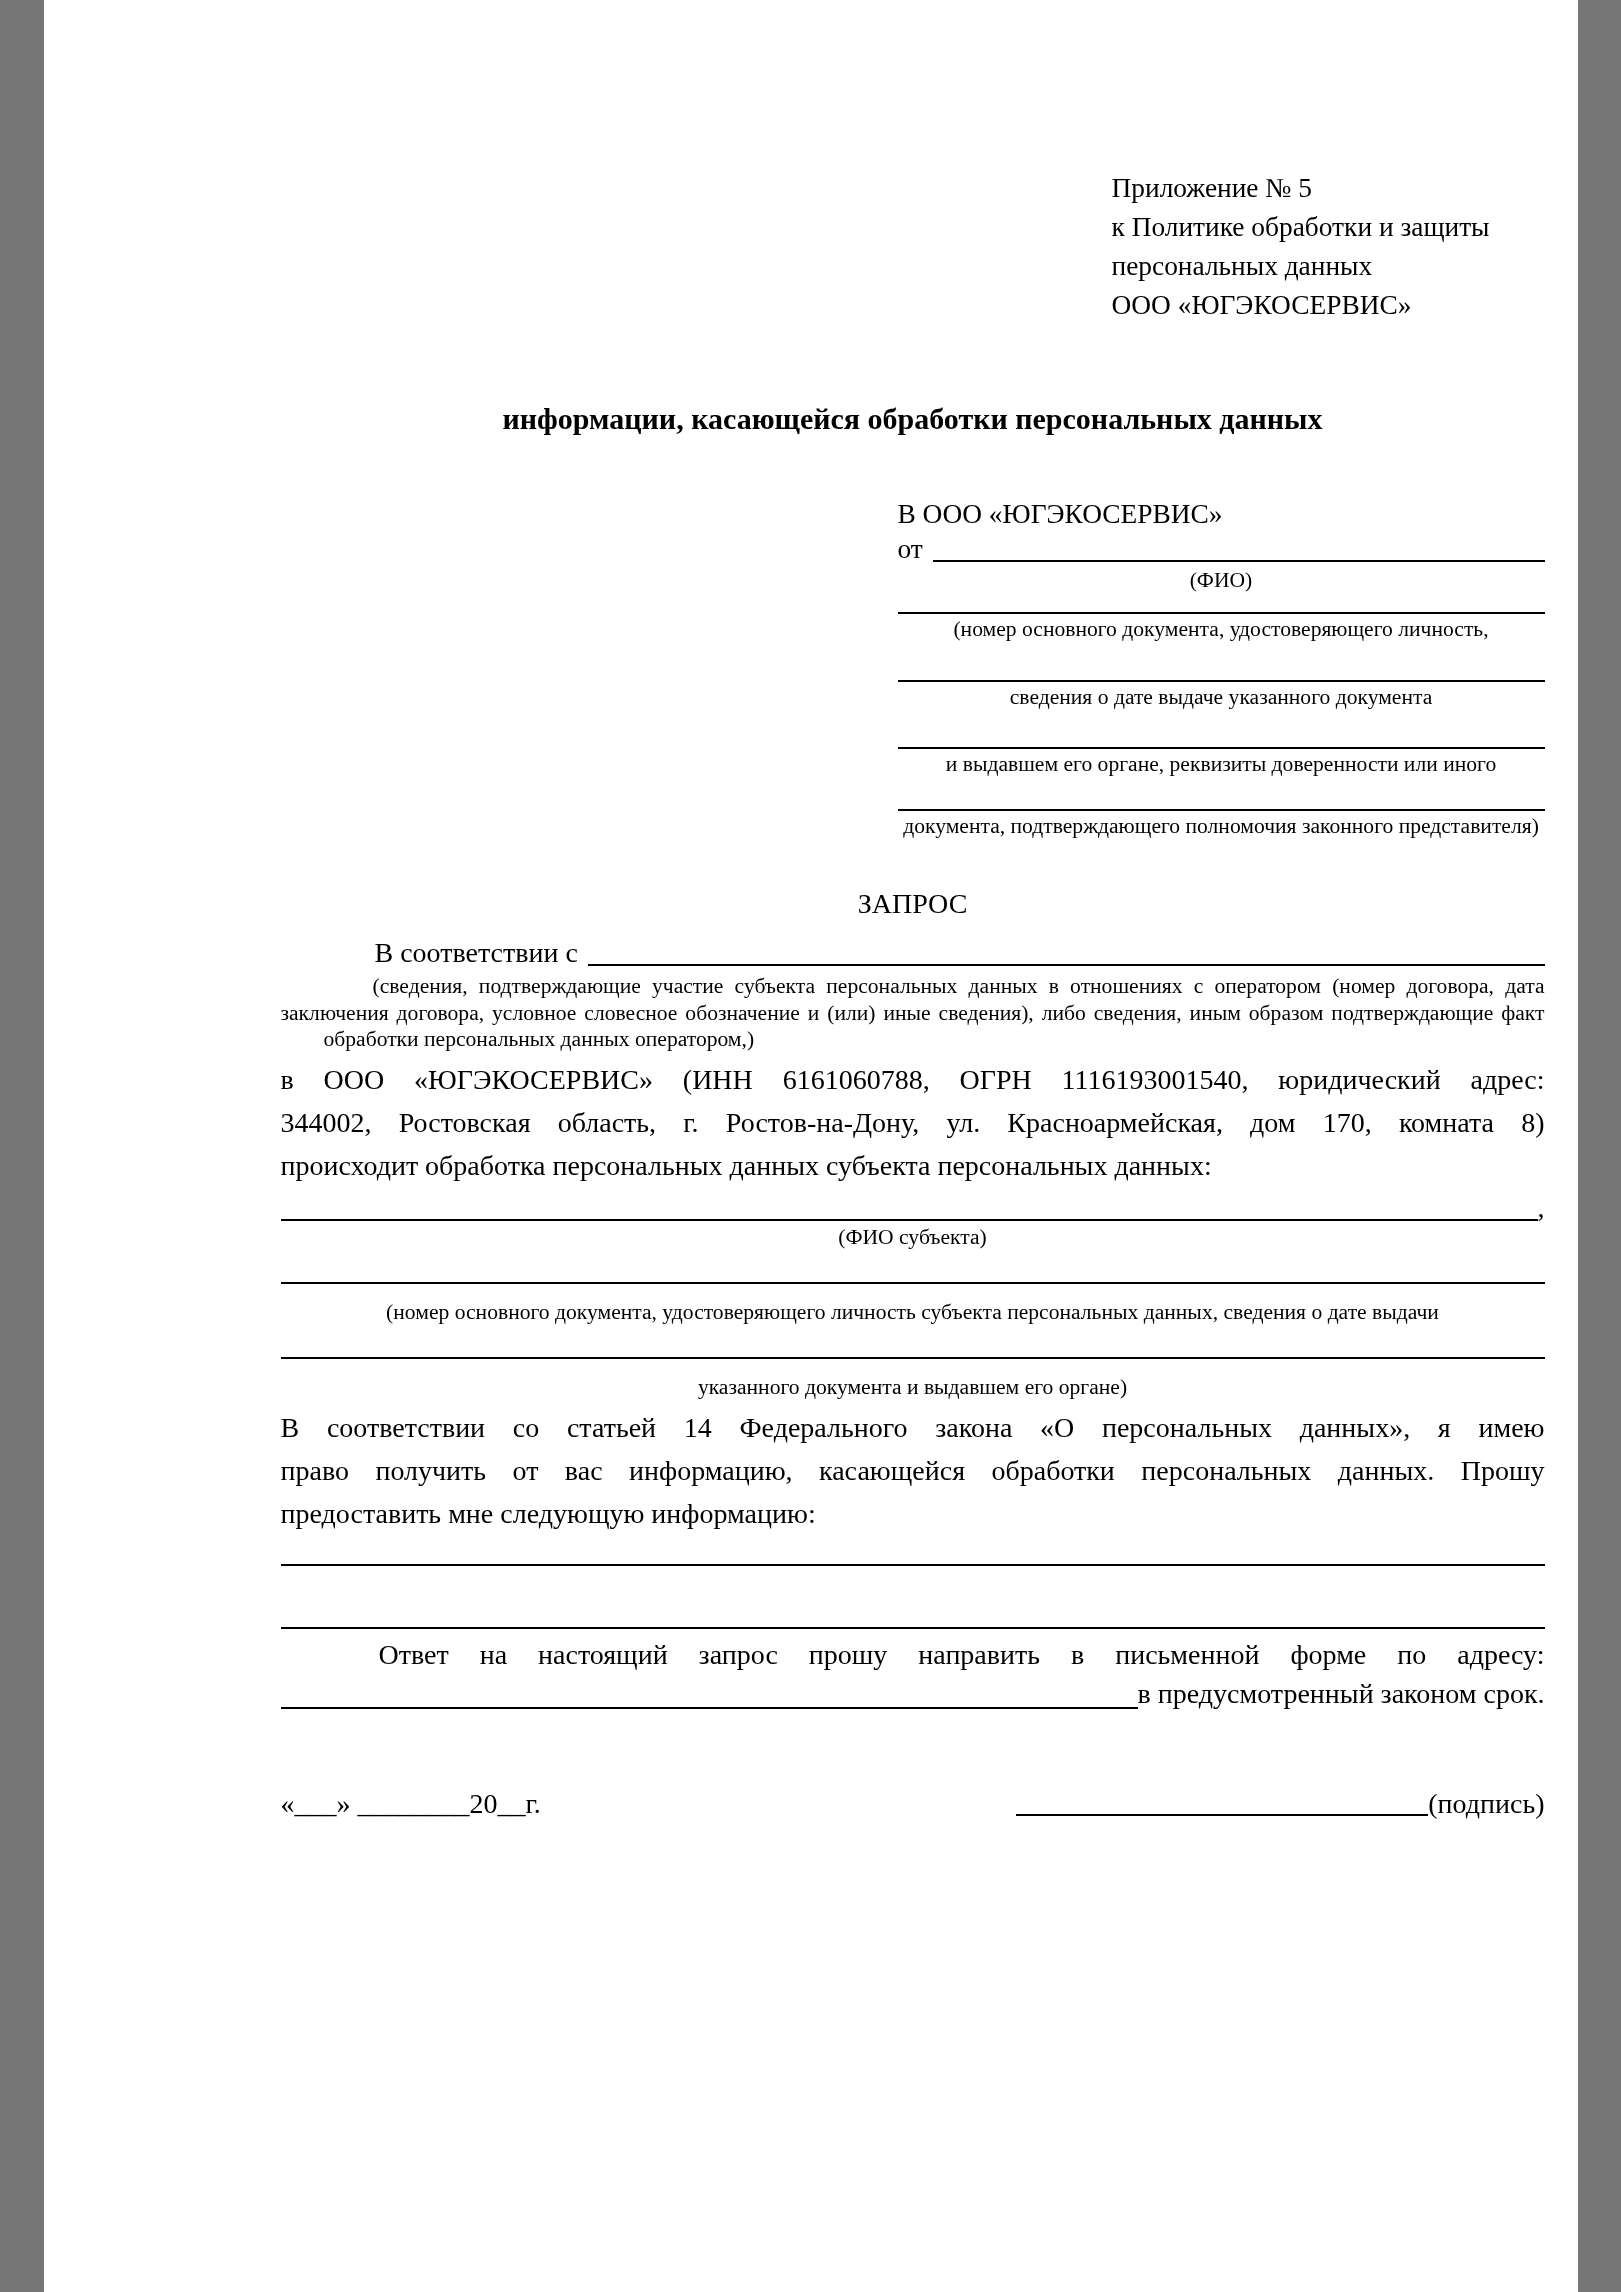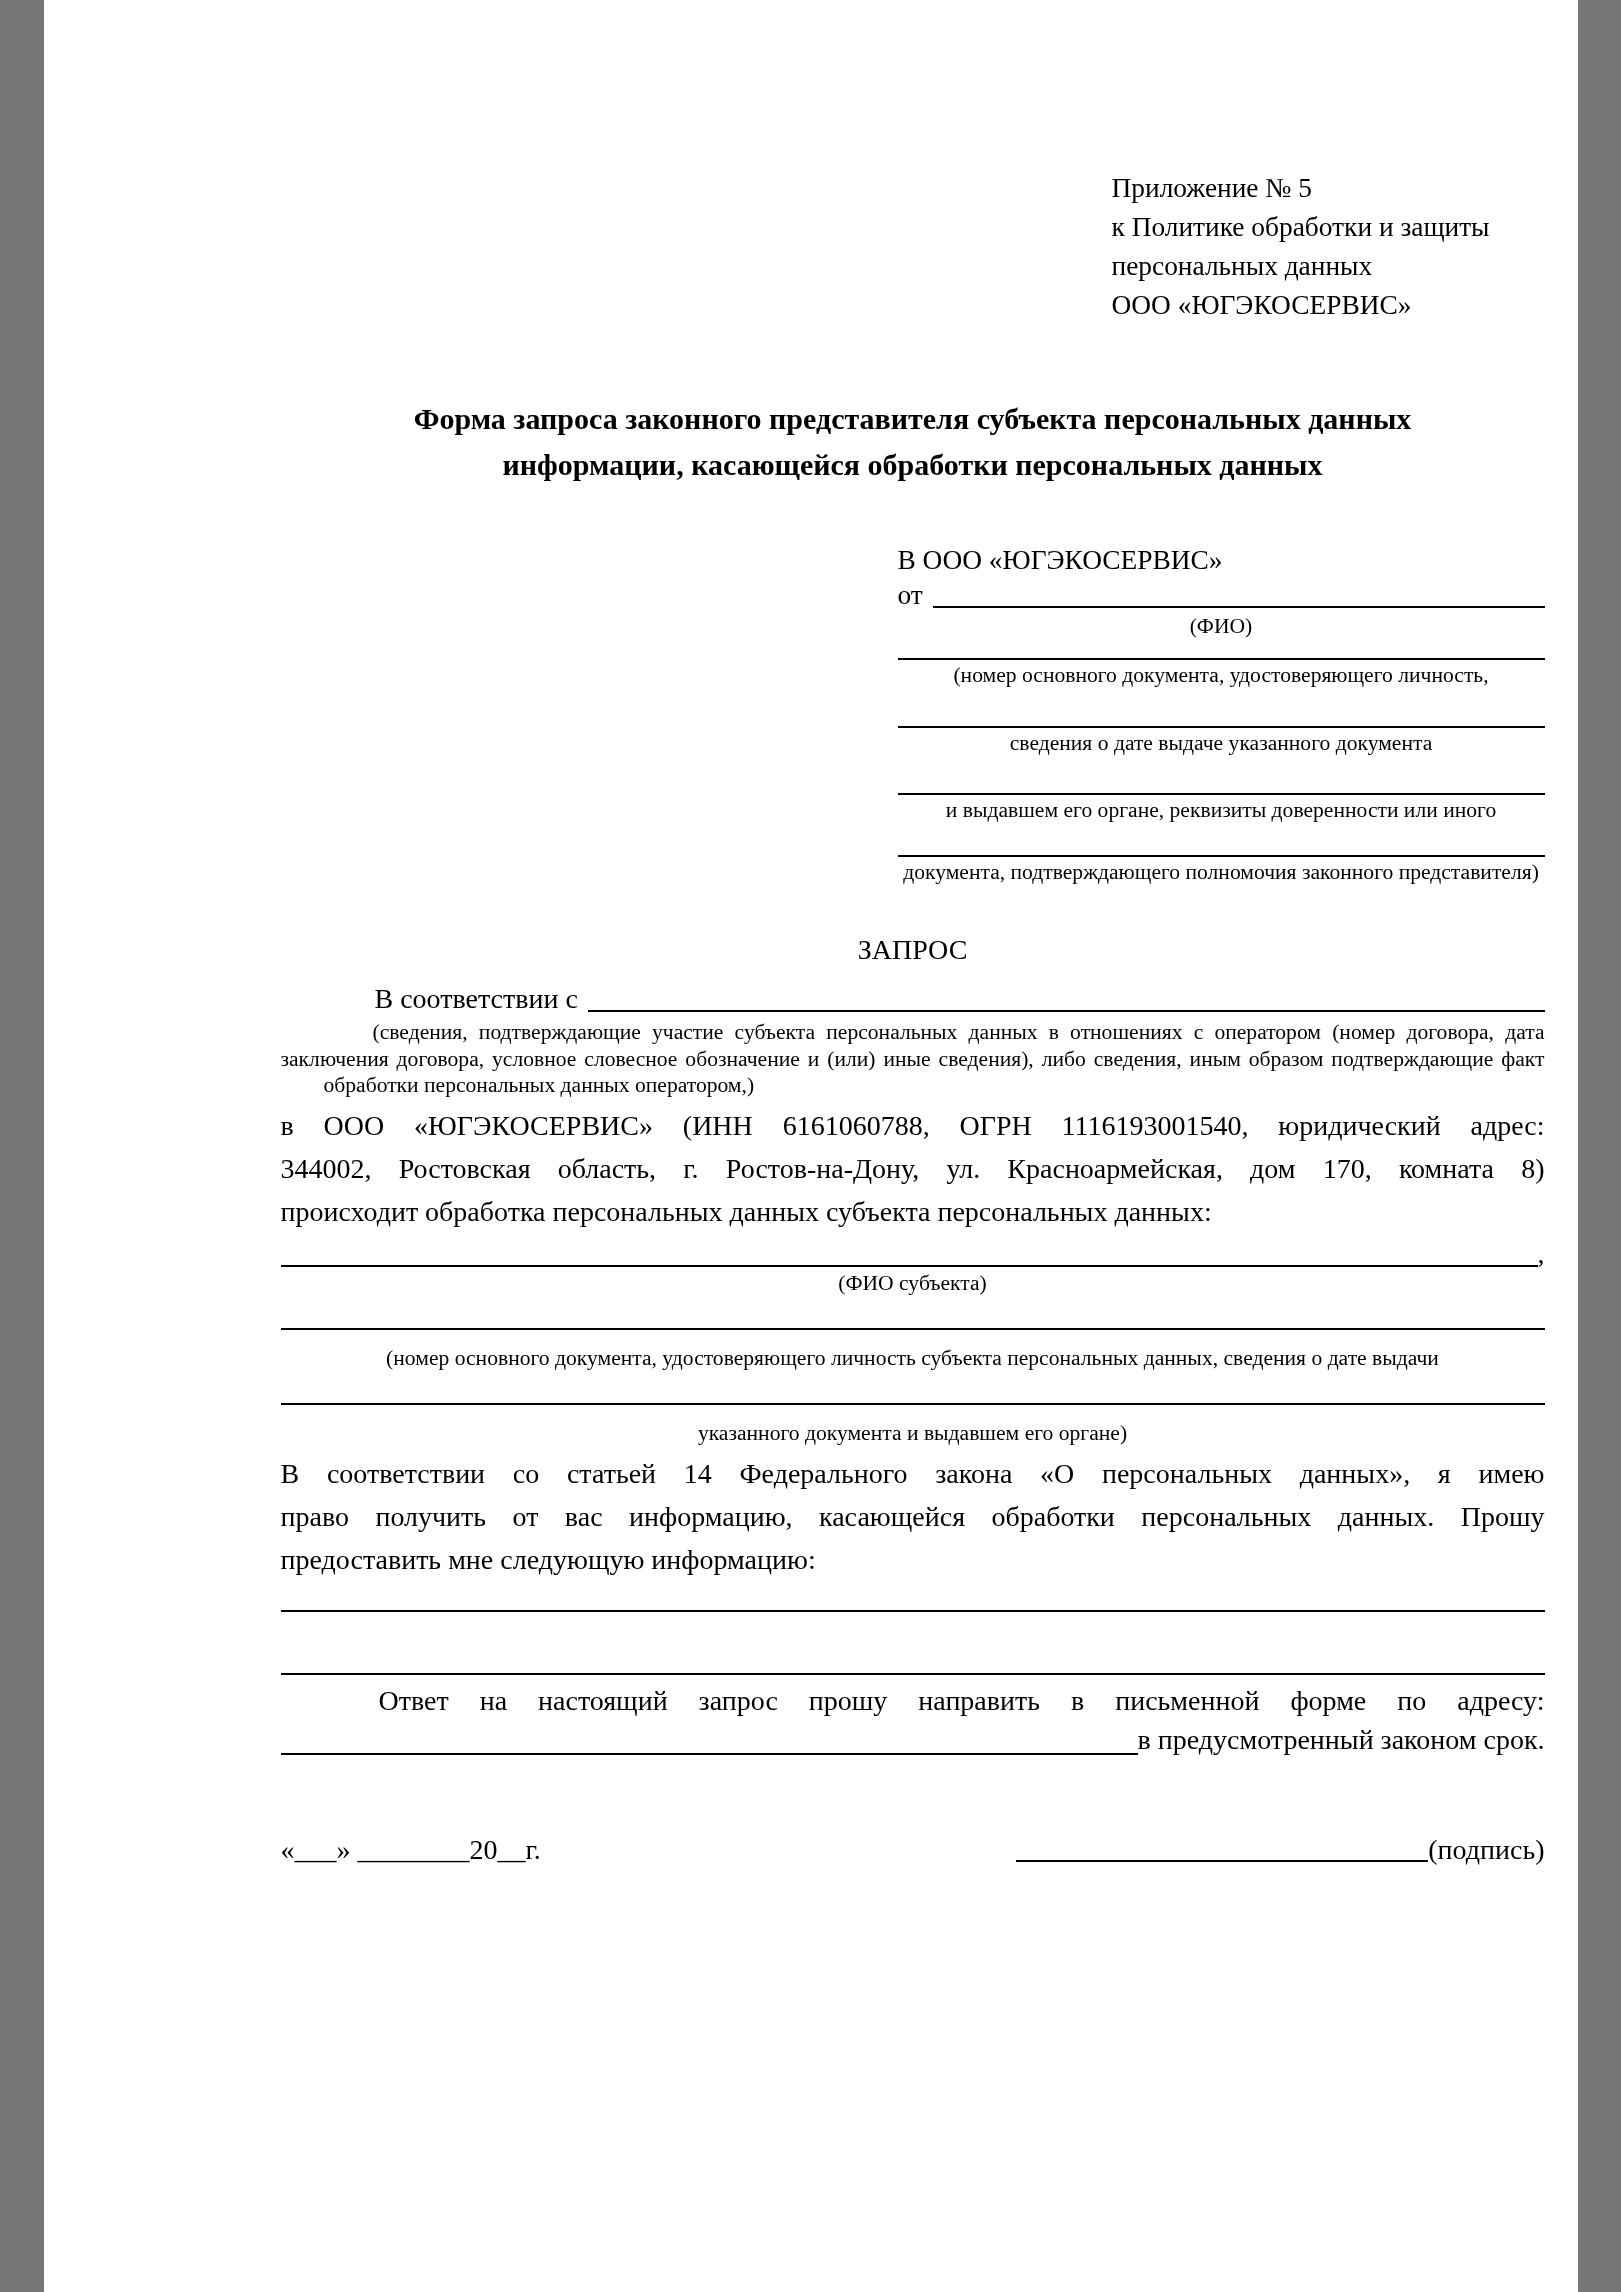--- a/index.html
+++ b/index.html
@@ -130,21 +130,20 @@
   <div class="content">
 
     <div class="appendix">
       <div>Приложение № 5</div>
       <div>к Политике обработки и защиты</div>
       <div>персональных данных</div>
       <div>ООО «ЮГЭКОСЕРВИС»</div>
     </div>
 
     <div class="doc-title">
-      <div>Форма запроса законного представителя субъекта персональных данных</div>
       <div>информации, касающейся обработки персональных данных</div>
     </div>
 
     <div class="addressee">
       <div class="addr-to">В ООО «ЮГЭКОСЕРВИС»</div>
       <div class="from-row">
         <span>от</span>
         <span class="fill"></span>
       </div>
       <div class="cap">(ФИО)</div>

